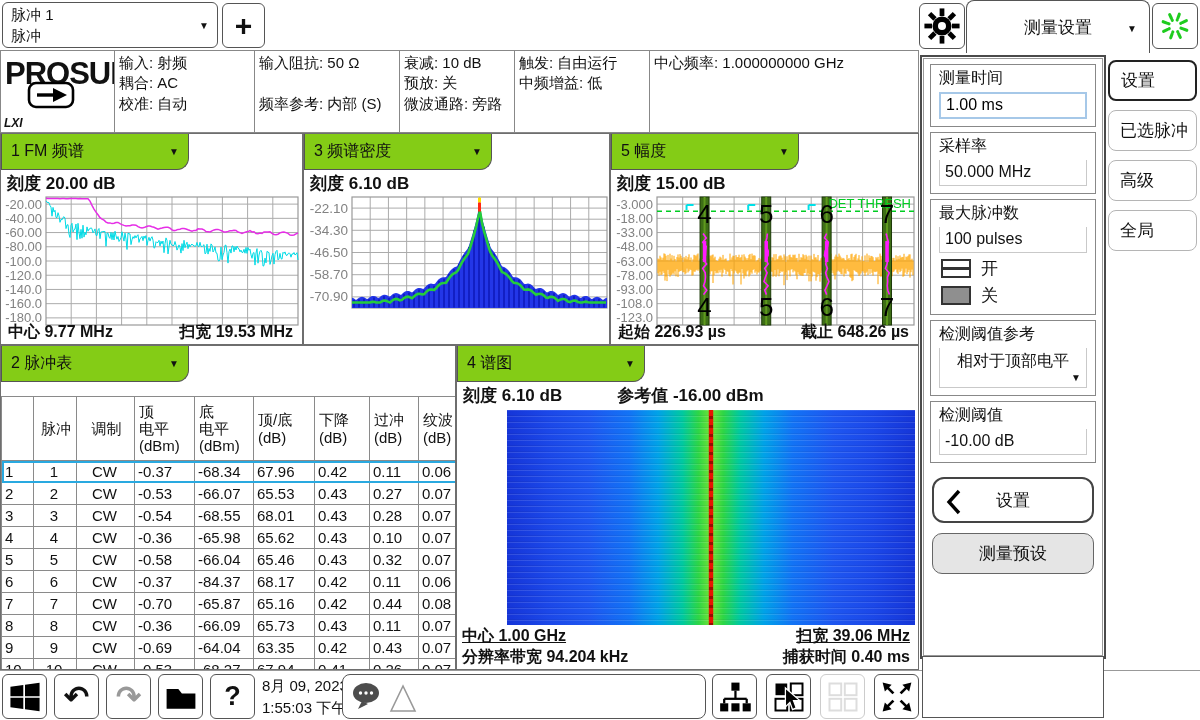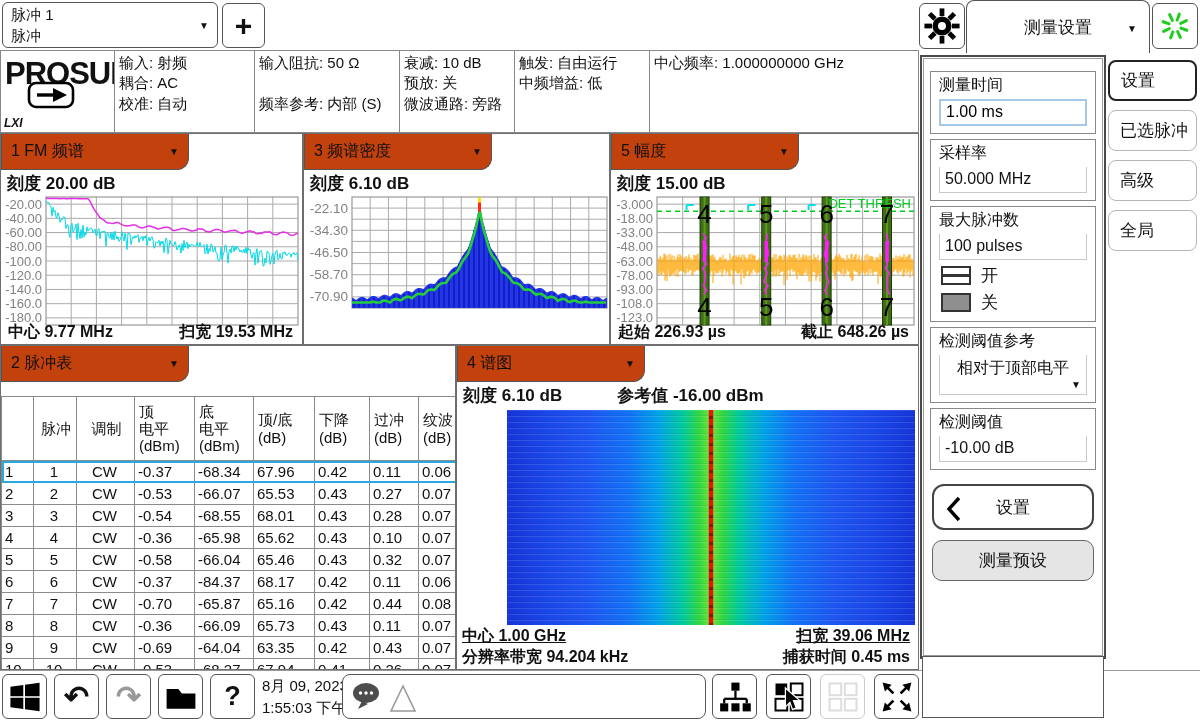--- a/index.html
+++ b/index.html
@@ -27,21 +27,21 @@
   #lxi-txt { position:absolute; left:3px; bottom:1px; font-style:italic; font-weight:bold; font-size:12px; }
   #logo-arrow { position:absolute; left:26px; top:30px; }
 
   
   .panel { position:absolute; border:1.5px solid #6e6e6e; background:#fff; overflow:hidden; }
   #p1 { left:0; top:133px; width:303px; height:212px; }
   #p3 { left:303px; top:133px; width:307px; height:212px; }
   #p5 { left:610px; top:133px; width:309px; height:212px; }
   #p2 { left:0; top:345px; width:456px; height:325px; }
   #p4 { left:456px; top:345px; width:463px; height:325px; }
-  .ptab { position:absolute; top:0; left:0; width:188px; height:36px; border:1.5px solid #555; border-top:none; border-radius:0 0 12px 0; background:#c2410c; display:flex; align-items:center; padding:0 9px; font-size:16px; z-index:3; }
+  .ptab { position:absolute; top:0; left:0; width:188px; height:36px; border:1.5px solid #555; border-top:none; border-radius:0 0 12px 0; background:#84cc16; display:flex; align-items:center; padding:0 9px; font-size:16px; z-index:3; }
   .ptab .dd-arrow { margin-left:auto; }
   .scale { position:absolute; top:38px; left:6px; font-weight:bold; font-size:17px; white-space:nowrap; }
   .chart { position:absolute; left:0; top:60px; }
   .pfoot { position:absolute; left:0; right:2px; bottom:1px; display:flex; justify-content:space-between; padding:0 7px; font-weight:bold; font-size:16px; }
 
   
   #ptable-wrap { position:absolute; left:0; top:50px; width:456px; height:275px; overflow:hidden; }
   #ptable { border-collapse:collapse; table-layout:fixed; width:478px; font-size:15px; }
   #ptable th, #ptable td { border:1px solid #8a8a8a; overflow:hidden; white-space:pre-line; }
   #ptable th { font-weight:normal; height:64px; text-align:left; padding:2px 2px 2px 4px; vertical-align:middle; line-height:1.15; }
@@ -61,21 +61,21 @@
   #specgram::before { content:""; position:absolute; inset:0;
     background:repeating-linear-gradient(to bottom, rgba(255,255,255,.12) 0 1px, rgba(0,0,0,0) 1px 5px, rgba(0,0,30,.06) 5px 6px); }
   #specgram::after { content:""; position:absolute; left:49.55%; top:0; bottom:0; width:4px;
     background:repeating-linear-gradient(to bottom, #e81400 0 6px, #9b0b00 6px 9px); }
   .p4foot { position:absolute; left:0; right:3px; display:flex; justify-content:space-between; padding:0 5px; font-weight:bold; font-size:16px; }
   #p4foot1 { bottom:22px;text-decoration:underline; }
   #p4foot2 { bottom:1px; }
 
   
   #sidebar { position:absolute; left:920px; top:55px; width:186px; height:604px; border:2px solid #4a4a4a; background:#fff; }
-  #sidebar-inner { position:absolute; inset:1px; border:1px solid #999; padding:12px 6px; overflow:hidden; }
+  #sidebar-inner { position:absolute; inset:1px; border:1px solid #999; padding:5px 6px; overflow:hidden; }
   .grp { border:1px solid #888; margin-bottom:5px; padding:3px 8px 7px; background:#fff; }
   .grp .lbl { font-size:16px; margin-bottom:3px; }
   .fld { font-size:16px; padding:3px 5px 4px; border:1px solid #c9c9c9; border-top:none; }
   .mt-input { width:100%; font-size:16px; font-family:"Liberation Sans",sans-serif; border:2px solid #a6c8e8; padding:2px 5px 3px; outline:none; background:#fff; }
   .dd-fld { display:flex; align-items:center;flex-direction:column; }
   .dd-fld .dd-arrow { margin-left:auto; }
   .tog-row { display:flex; align-items:center; gap:10px; margin:4px 0 0 2px; font-size:17px; }
   .tog-box { width:30px; height:19px; border:2px solid #333; }
   .tog-on { background:linear-gradient(to bottom,#fff 42%,#333 42%,#333 58%,#fff 58%); }
   .tog-off { background:#8f8f8f; }
@@ -558,21 +558,21 @@
       <span>刻度 6.10 dB</span>
       <span>参考值 -16.00 dBm</span>
     </div>
     <div id="specgram"></div>
     <div id="p4foot1" class="p4foot">
       <span>中心 1.00 GHz</span>
       <span>扫宽 39.06 MHz</span>
     </div>
     <div id="p4foot2" class="p4foot">
       <span>分辨率带宽 94.204 kHz</span>
-      <span>捕获时间 0.45 ms</span>
+      <span>捕获时间 0.40 ms</span>
     </div>
   </div>
 
   <div id="sidebar">
     <div id="sidebar-inner">
       <div class="grp">
         <div class="lbl">测量时间</div>
         <input class="mt-input" readonly="" value="1.00 ms" style="">
       </div>
       <div class="grp">

